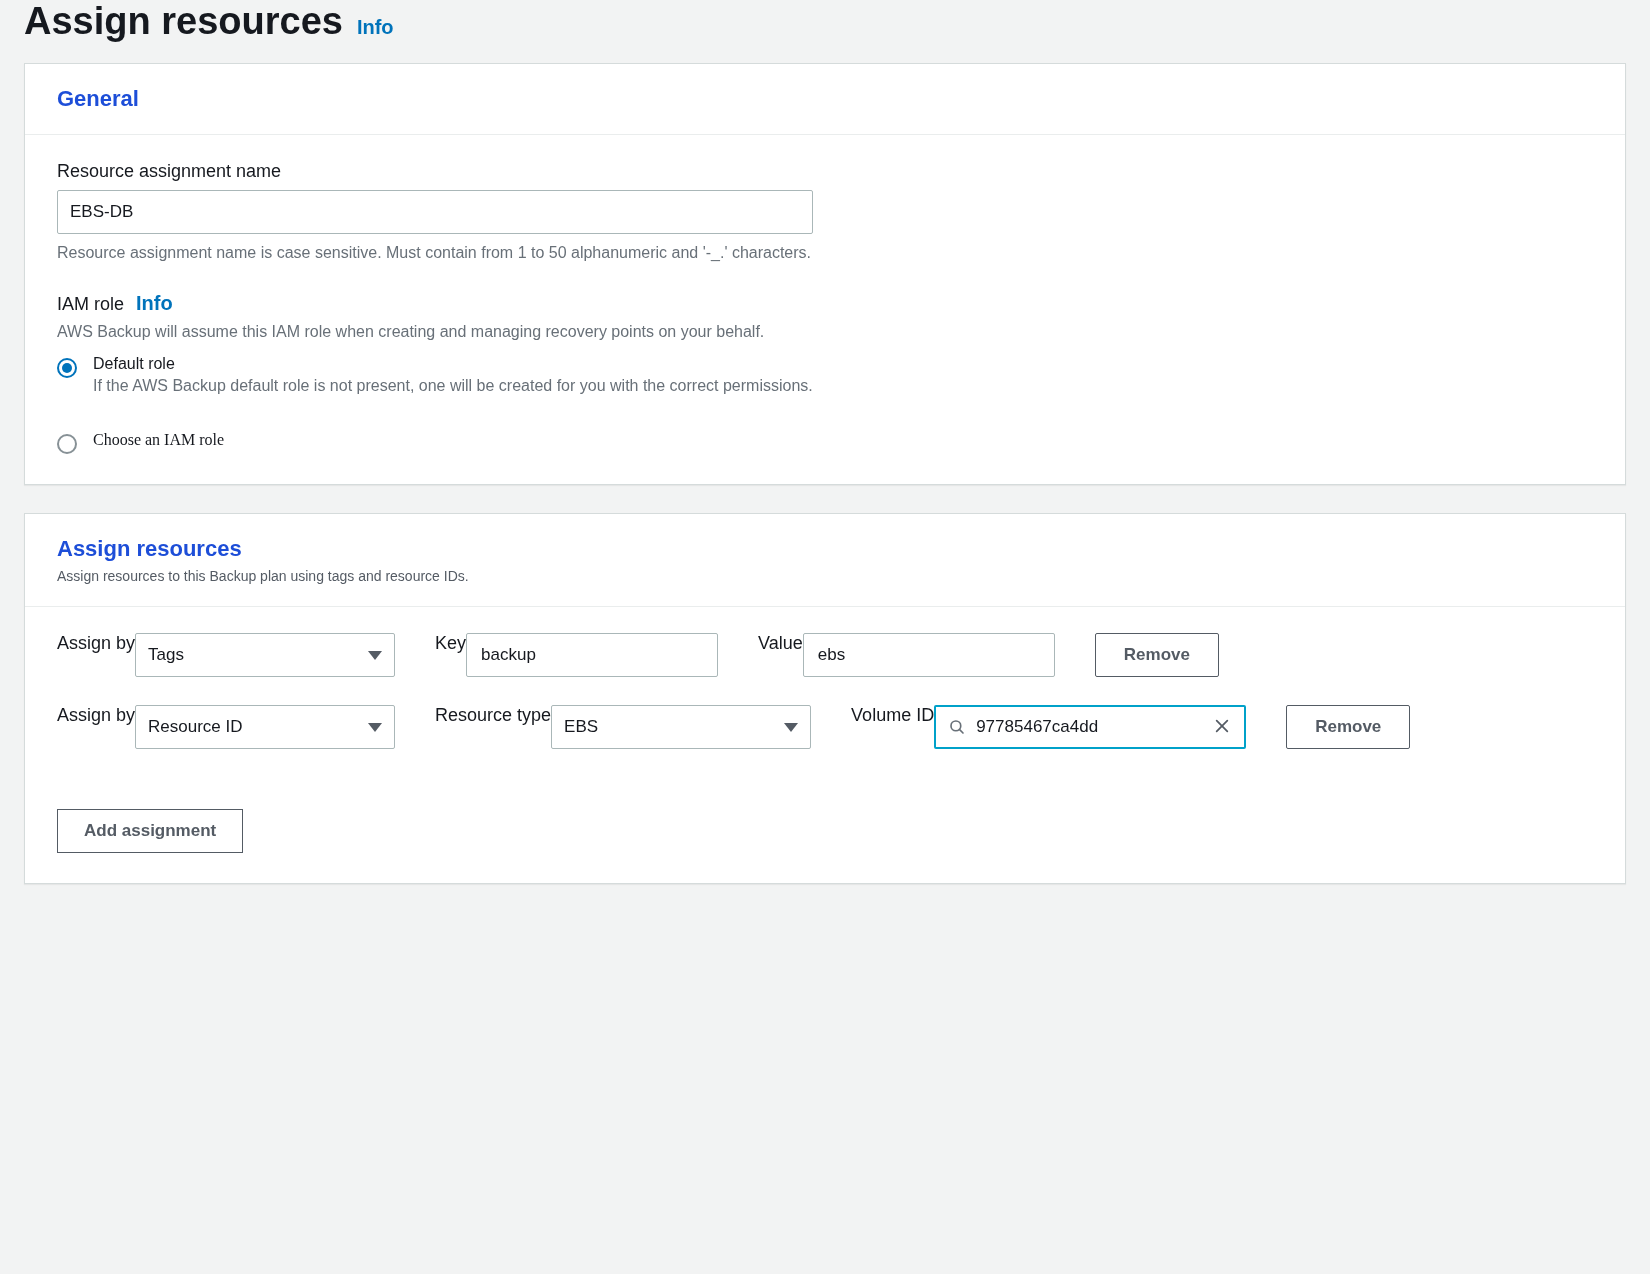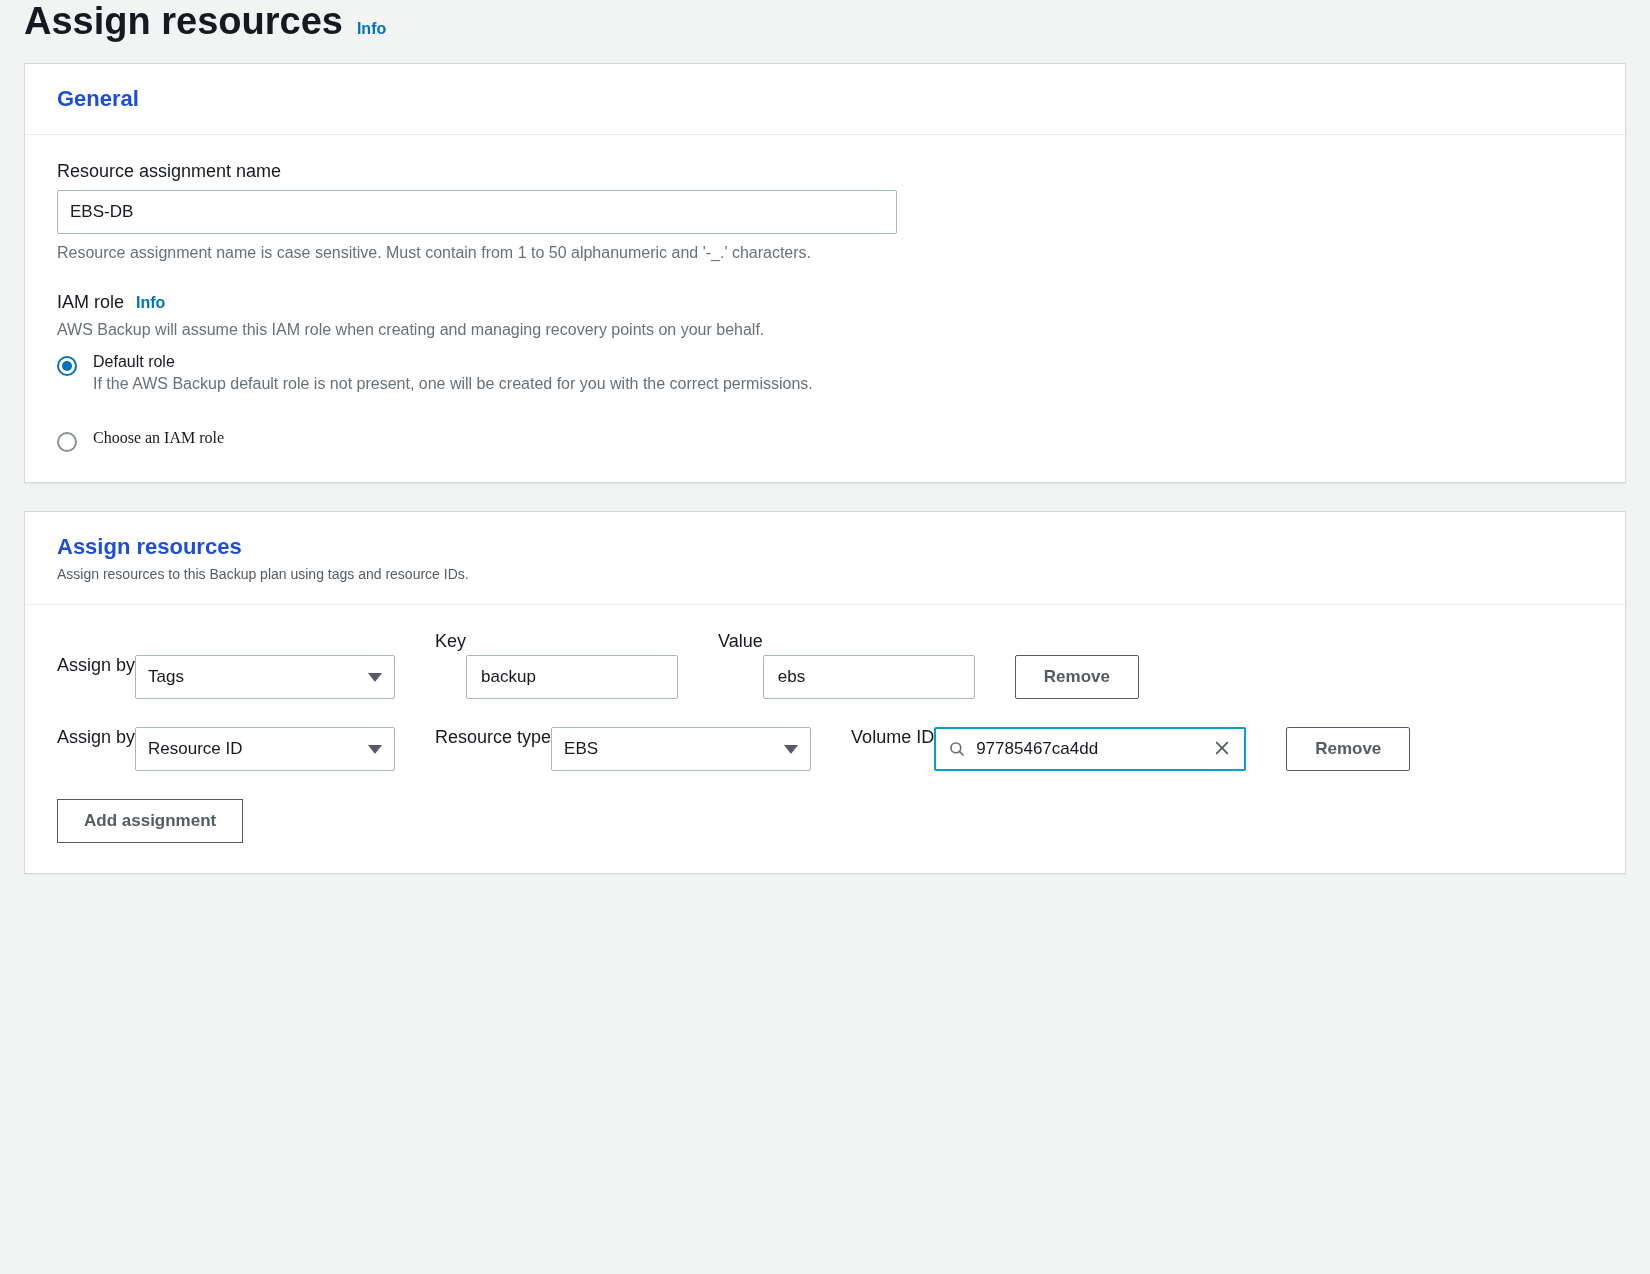--- a/index.html
+++ b/index.html
@@ -18,21 +18,21 @@
   .page-title {
     font-size: 38px;
     font-weight: 600;
     margin: 0 0 20px 0;
     display: flex;
     align-items: baseline;
     gap: 14px;
     color: #16191f;
   }
   .info-link {
-    font-size: 16px;
+    font-size: 20px;
     font-weight: 700;
     color: #0073bb;
     cursor: pointer;
   }
   .panel {
     background: #fff;
     border: 1px solid #d5dbdb;
     box-shadow: 0 1px 1px rgba(0,0,0,0.05);
     margin-bottom: 28px;
   }
@@ -56,21 +56,21 @@
   .field-label {
     font-size: 18px;
     font-weight: 400;
     color: #16191f;
     margin-bottom: 8px;
     display:flex;
     align-items:baseline;
     gap:12px;
   }
   .input-text {
-    width: 840px;
+    width: 756px;
     max-width: 100%;
     height: 44px;
     border: 1px solid #aab7b8;
     border-radius: 2px;
     padding: 16px 12px;
     font-size: 17px;
     color: #16191f;
     background:#fff;
   }
   .hint {
@@ -132,21 +132,21 @@
     background:#fff;
     display:flex;
     align-items:center;
     padding:0 12px;
     font-size:17px;
     color:#16191f;
     position:relative;
   }
   .select-box { width:260px; justify-content:space-between; cursor:pointer;}
   .select-box.mid { width:260px; }
-  .plain-input { width:212px;margin-top:24px; }
+  .plain-input { width:252px; }
   .plain-input input {
     border:none; outline:none; width:100%; font-size:17px; color:#16191f; background:transparent;
   }
   .tri-down {
     width:0;height:0;
     border-left:7px solid transparent;
     border-right:7px solid transparent;
     border-top:9px solid #545b64;
   }
   .search-input-wrap {
@@ -175,20 +175,21 @@
     height:44px;
     padding:0 26px;
     border:1px solid #545b64;
     background:#fff;
     font-size:17px;
     font-weight:700;
     color:#545b64;
     cursor:pointer;
     display:inline-flex;
     align-items:center;
+    margin-top:32px;
   }
 </style>
 </head>
 <body>
 
 <div class="page">
 
   <h1 class="page-title">
     <span>Assign resources</span>
     <span class="info-link">Info</span>

